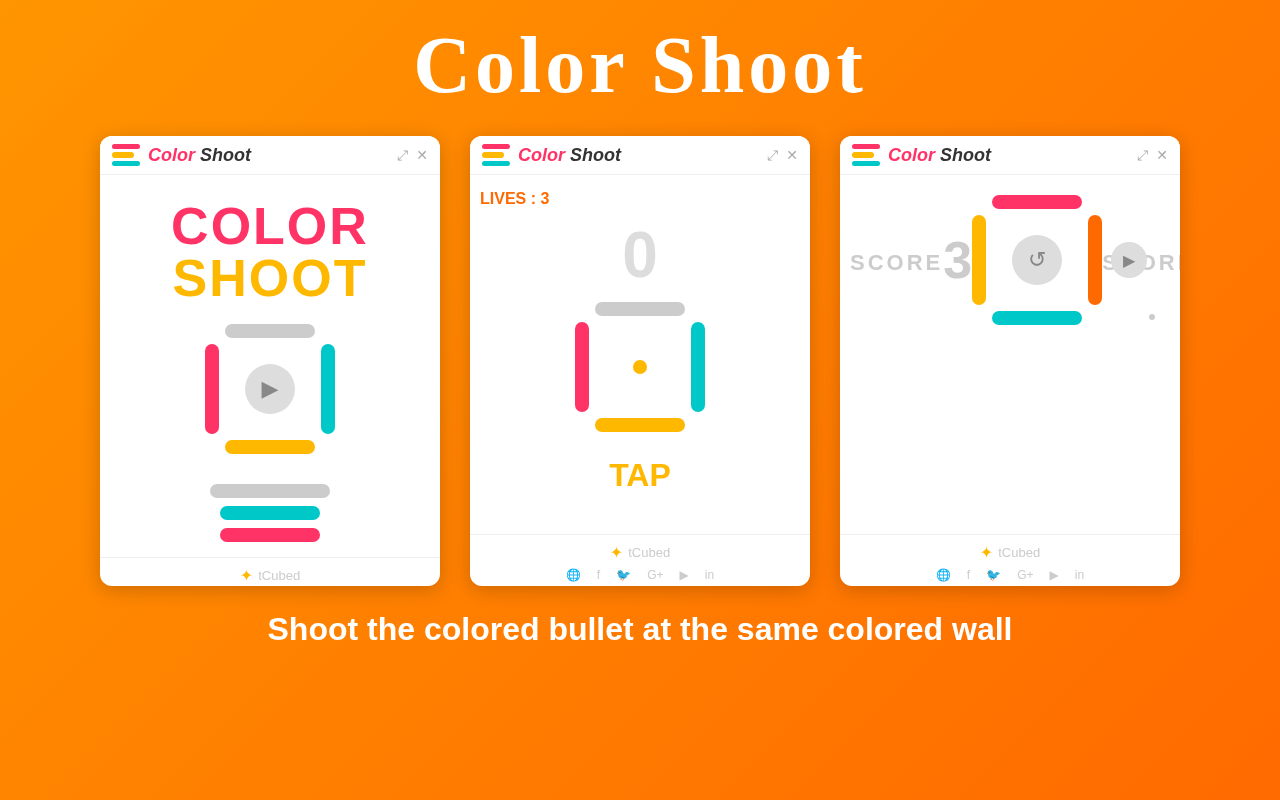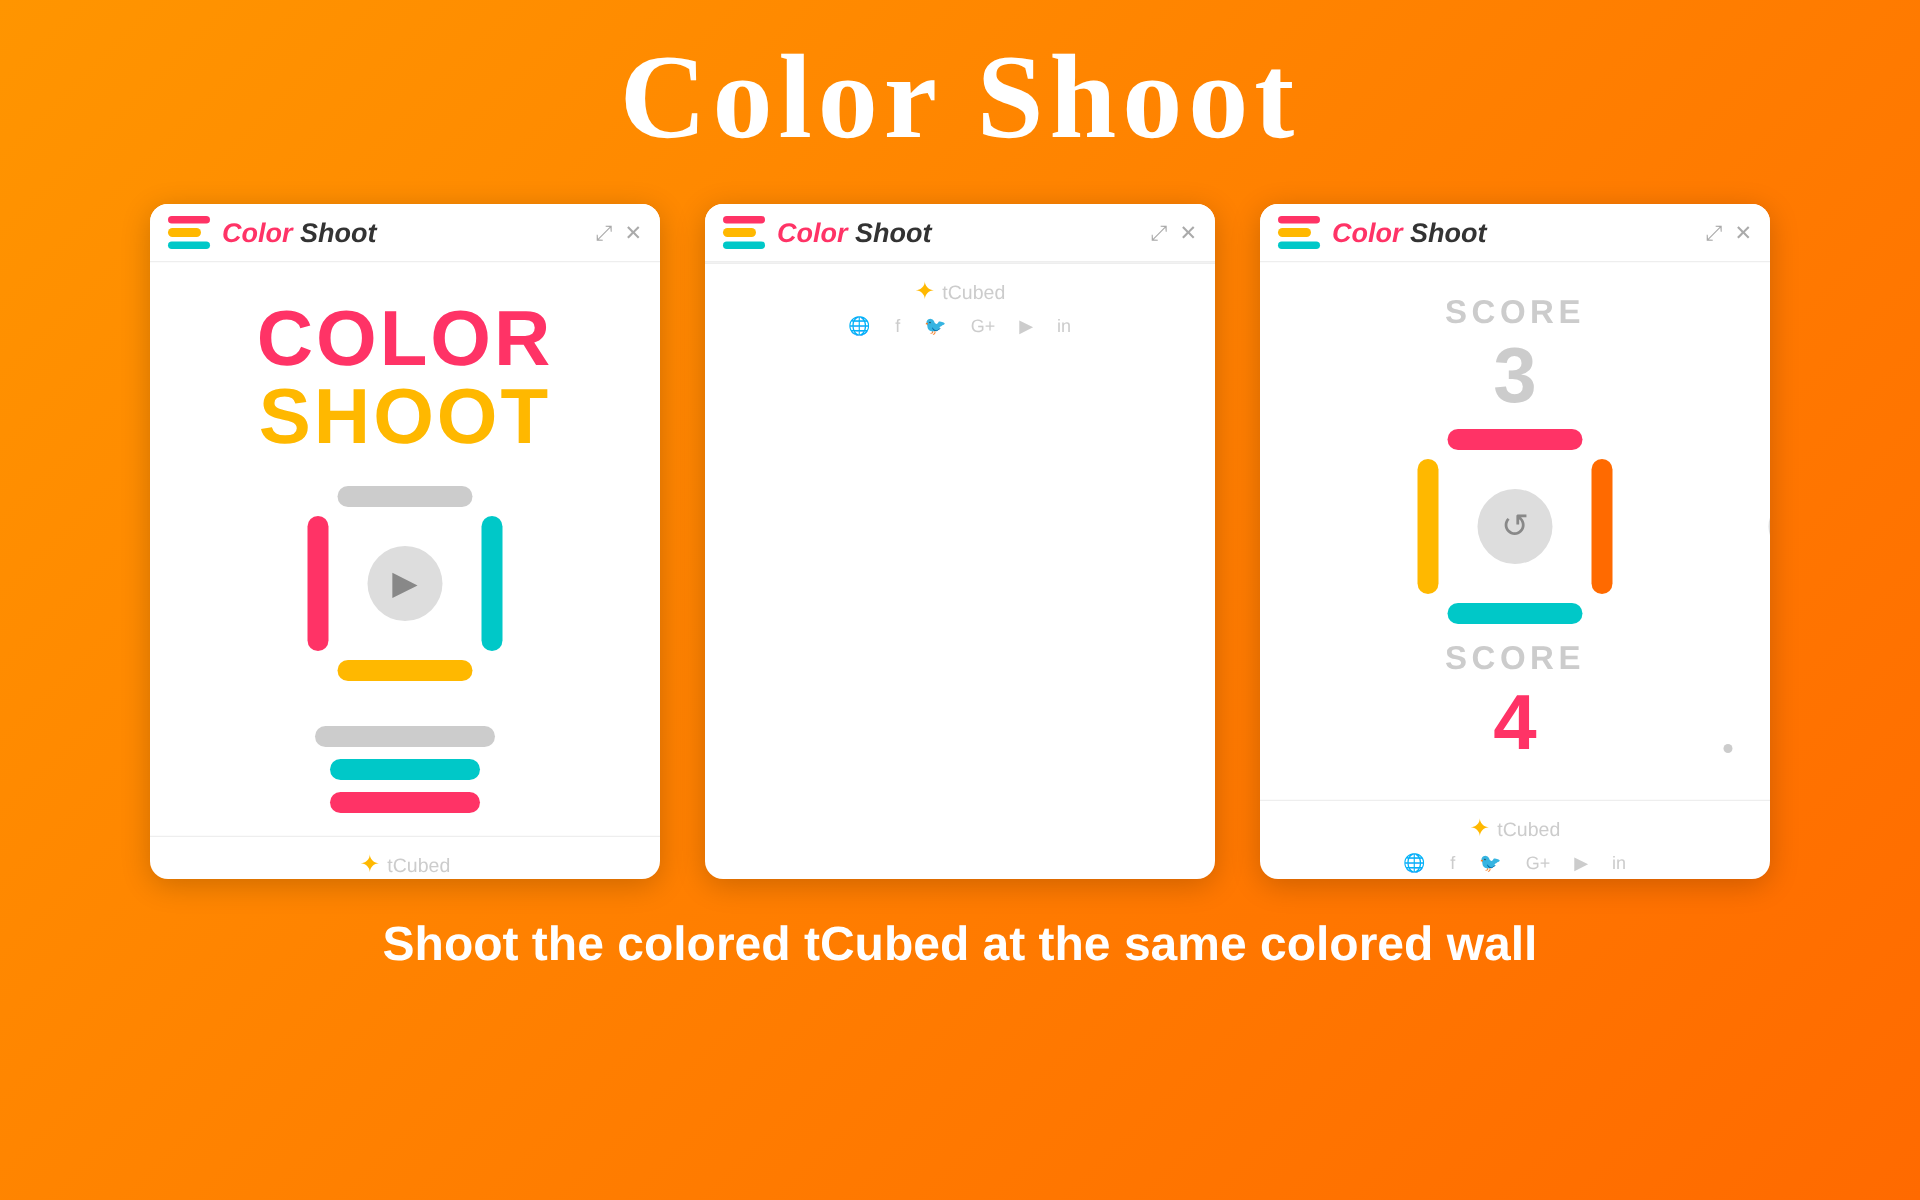--- a/index.html
+++ b/index.html
@@ -453,21 +453,21 @@
     .bottom-tagline {
       color: white;
       font-size: 32px;
       font-weight: 900;
       text-align: center;
       margin-top: 25px;
     }
 
     .screen3-content {
       display: flex;
-      flex-direction: column;
+      flex-direction: row;
       align-items: center;
       width: 100%;
       position: relative;
     }
 
     .dot-indicator {
       position: absolute;
       right: 15px;
       bottom: 10px;
       width: 6px;
@@ -534,20 +534,34 @@
         <div class="logo-bar logo-bar-2"></div>
         <div class="logo-bar logo-bar-3"></div>
       </div>
       <span class="header-title">
         <span class="color-part">Color</span>&nbsp;<span class="shoot-part">Shoot</span>
       </span>
       <div class="header-icons">
         <span class="header-icon">⤢</span>
         <span class="header-icon">✕</span>
       </div>
+    </div>
+    <div class="screen-body">
+      <span class="lives-text">LIVES : 3</span>
+      <span class="score-big">0</span>
+      <div class="square-frame-2">
+        <div class="side-top-gray"></div>
+        <div class="side-bottom-yellow"></div>
+        <div class="side-left-pink"></div>
+        <div class="side-right-teal"></div>
+        <div class="frame-inner-2">
+          <div class="bullet"></div>
+        </div>
+      </div>
+      <span class="tap-text">TAP</span>
     </div>
     <div class="screen-footer">
       <div class="tcubed-logo">
         <span class="tcubed-icon">✦</span>
         <span>tCubed</span>
       </div>
       <div class="social-icons">
         <span>🌐</span>
         <span>f</span>
         <span>🐦</span>
@@ -605,13 +619,13 @@
         <span>🐦</span>
         <span>G+</span>
         <span>▶</span>
         <span>in</span>
       </div>
     </div>
   </div>
 
 </div>
 
-<div class="bottom-tagline">Shoot the colored tCubed at the same colored wall</div>
+<div class="bottom-tagline">Shoot the colored bullet at the same colored wall</div>
 
 </body></html>

